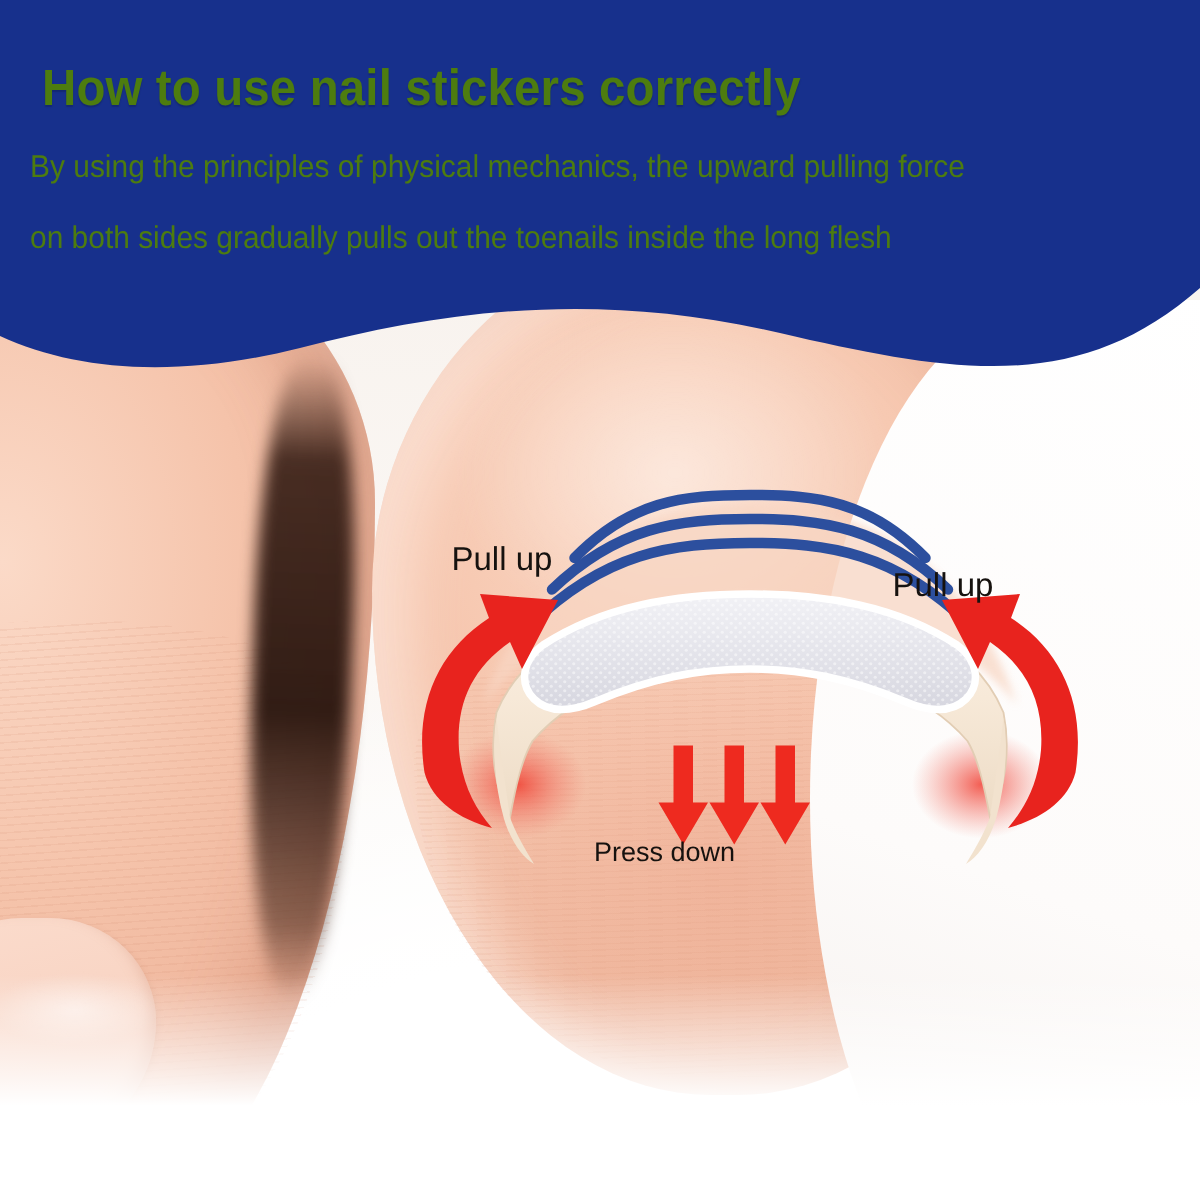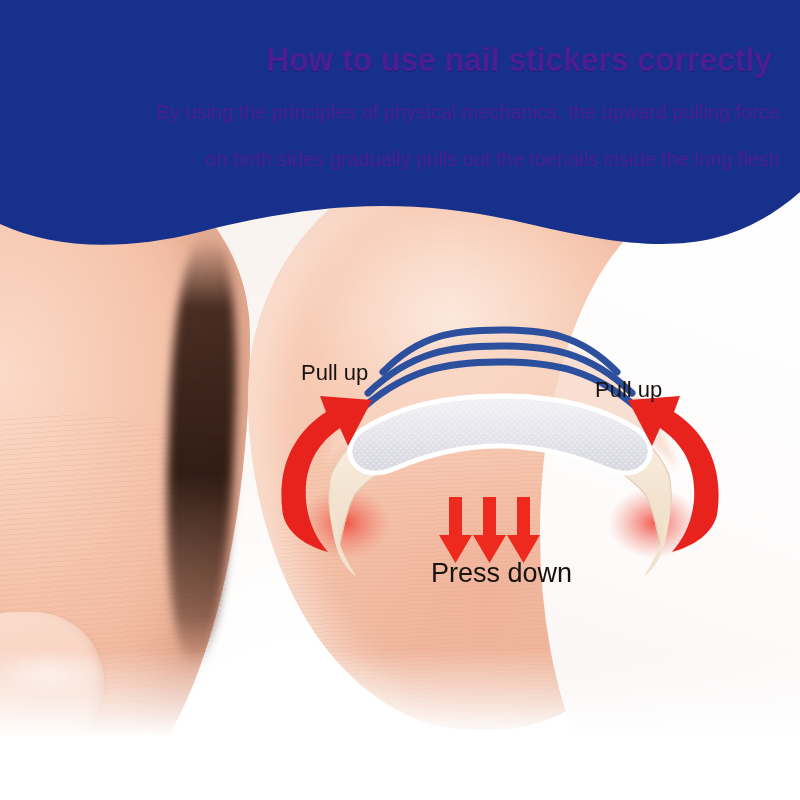--- a/index.html
+++ b/index.html
@@ -165,22 +165,22 @@
     width: 800px;
     height: 260px;
     overflow: visible;
     z-index: 5;
   }
   .banner svg { display:block; }
   .banner-text {
     position: absolute;
     left: 0; top: 0;
     width: 800px;
-    text-align: right;
-    color: #4c1d95;
+    text-align: left;
+    color: #4d7c0f;
     z-index: 6;
   }
   .banner-title {
     font-size: 34px;
     font-weight: 700;
     letter-spacing: .1px;
     margin-top: 40px;
     transform: scaleX(0.93);
     text-shadow: 0 1px 1px rgba(0,0,0,0.18);
   }
@@ -204,21 +204,21 @@
   .labels { position:absolute; left:0; top:0; width:800px; height:658px; z-index:4; }
   .lbl {
     position: absolute;
     color: #16120f;
     font-size: 22px;
     font-weight: 400;
     white-space: nowrap;
   }
   .lbl-pull-left  { left: 301px; top: 360px; }
   .lbl-pull-right { left: 595px; top: 377px; }
-  .lbl-press      { left: 396px; top: 558px; font-size: 27px; margin-left: 35px; }
+  .lbl-press      { left: 396px; top: 558px; font-size: 18px; }
 </style>
 </head>
 <body>
 
 <div id="stage">
 
   <div class="photo">
     <div class="secondtoe"></div>
     <div class="secondtoe-nail"></div>
     <div class="secondtoe-cuticle"></div>

